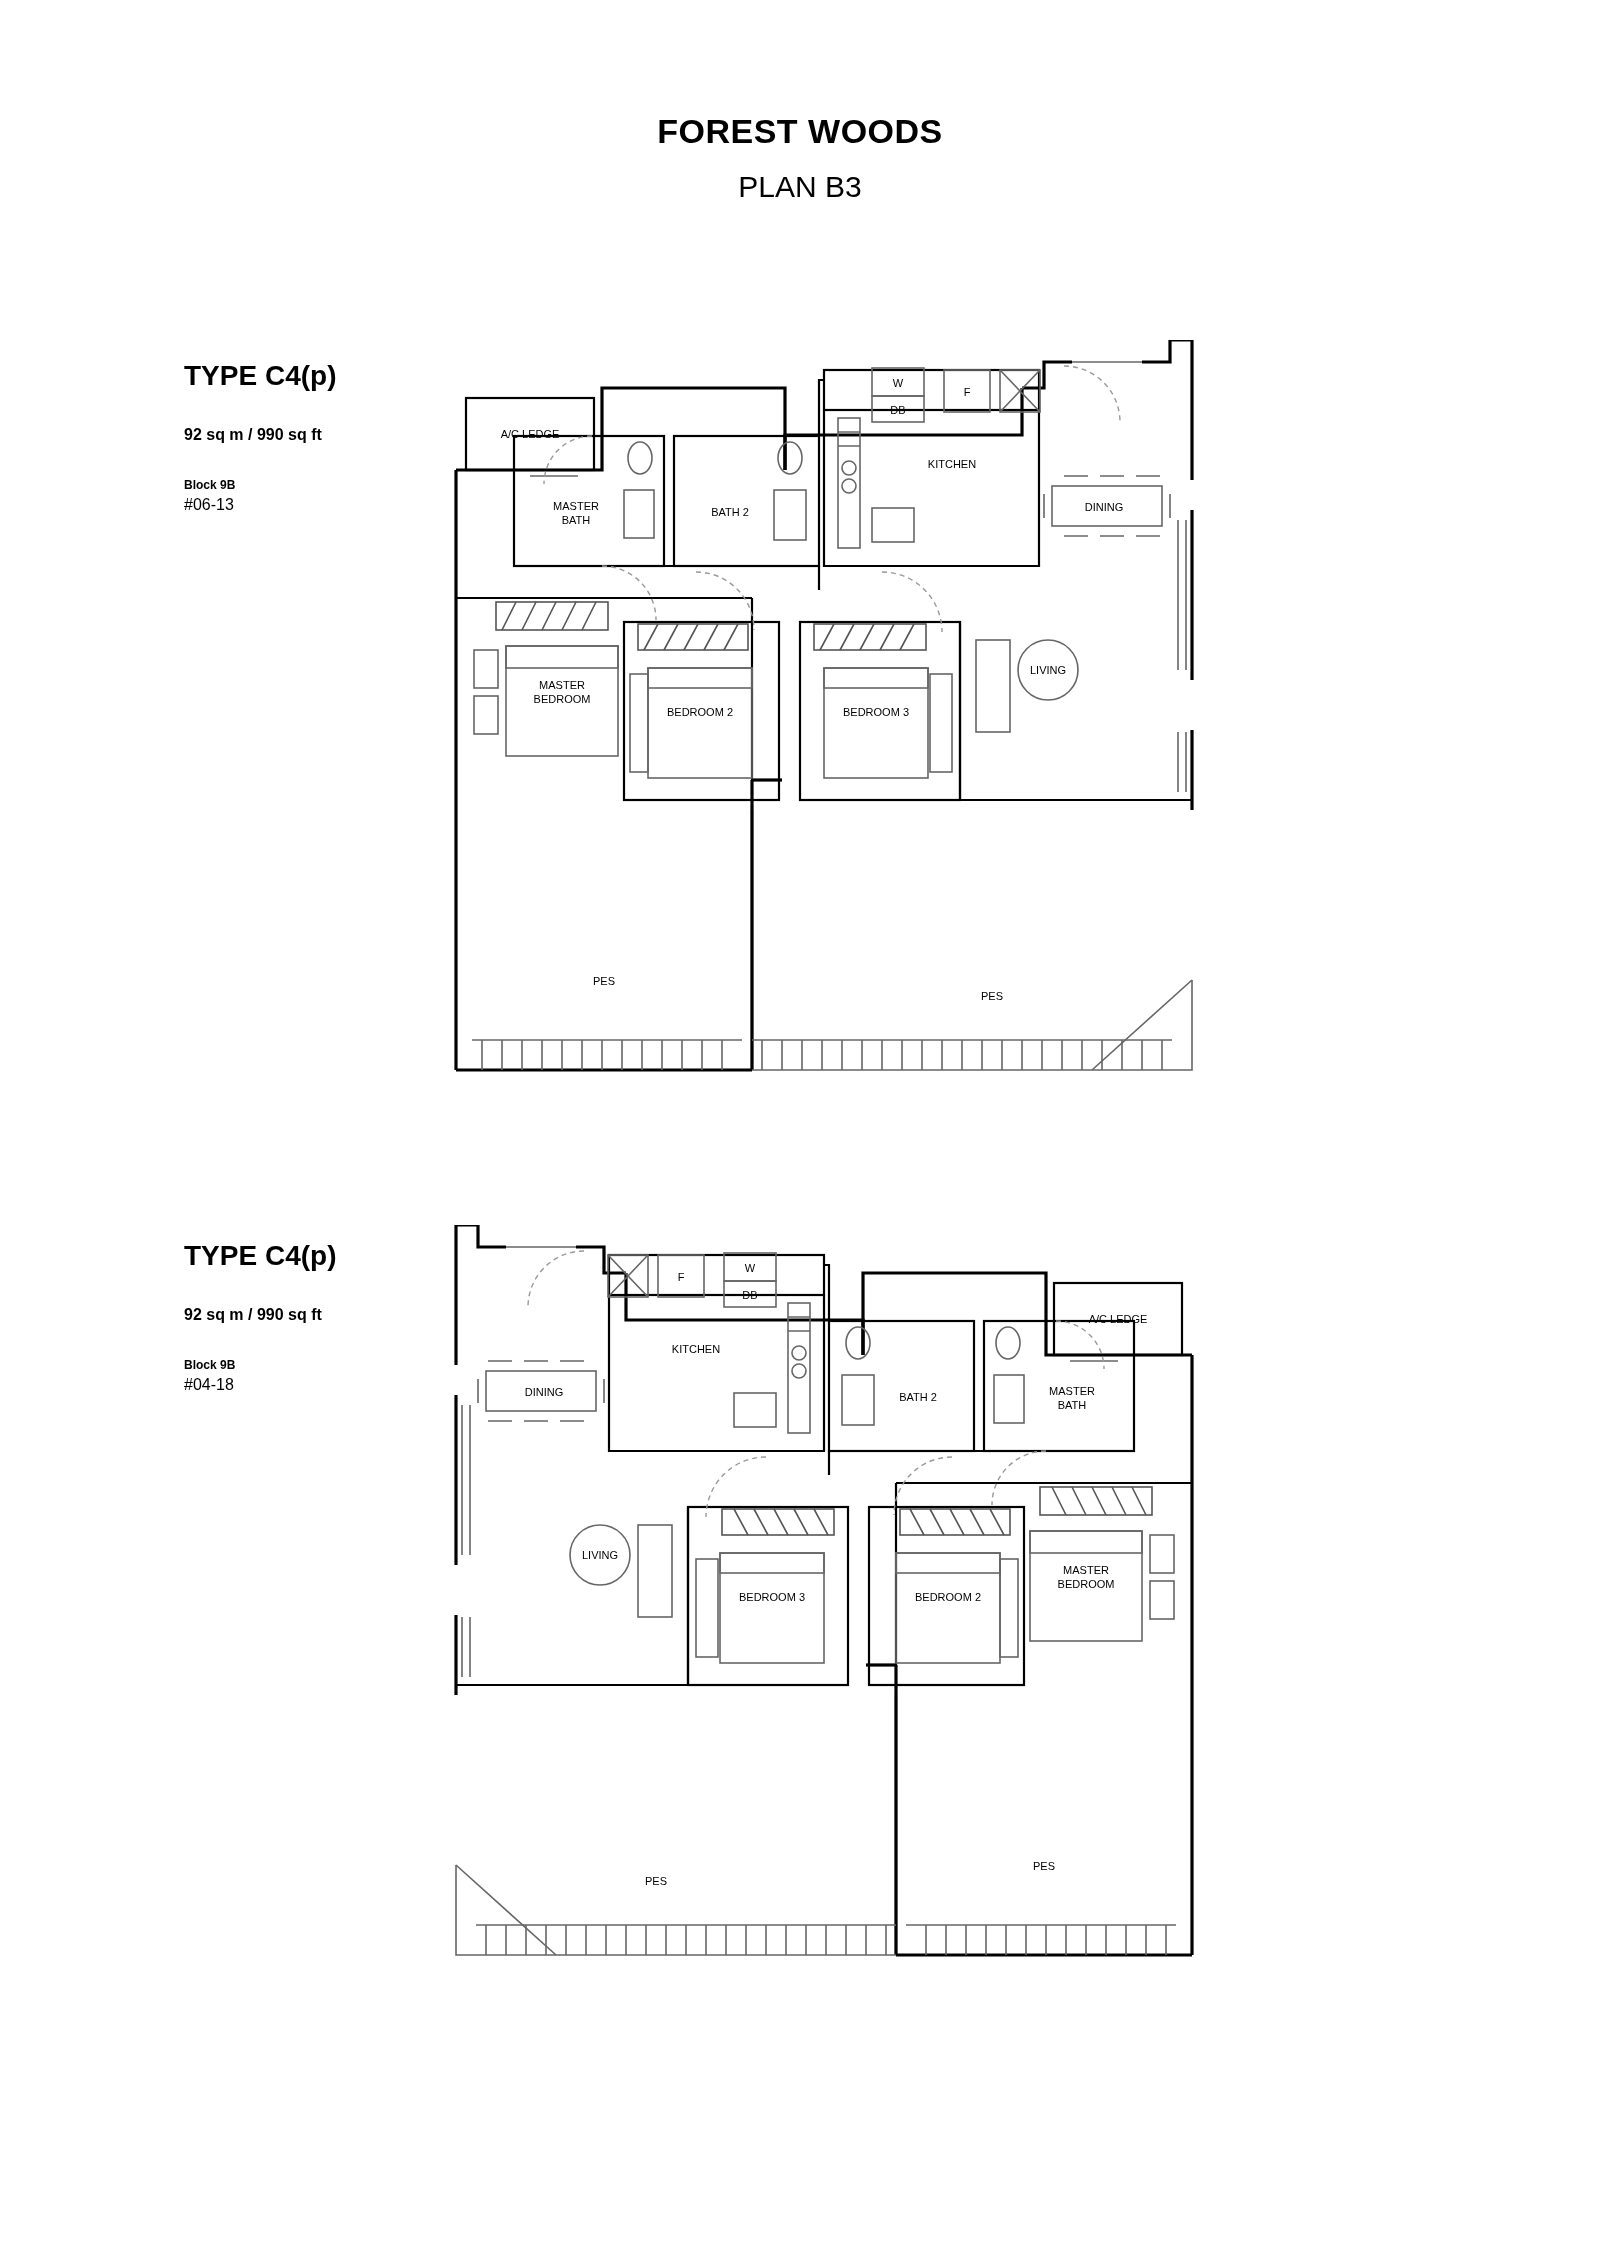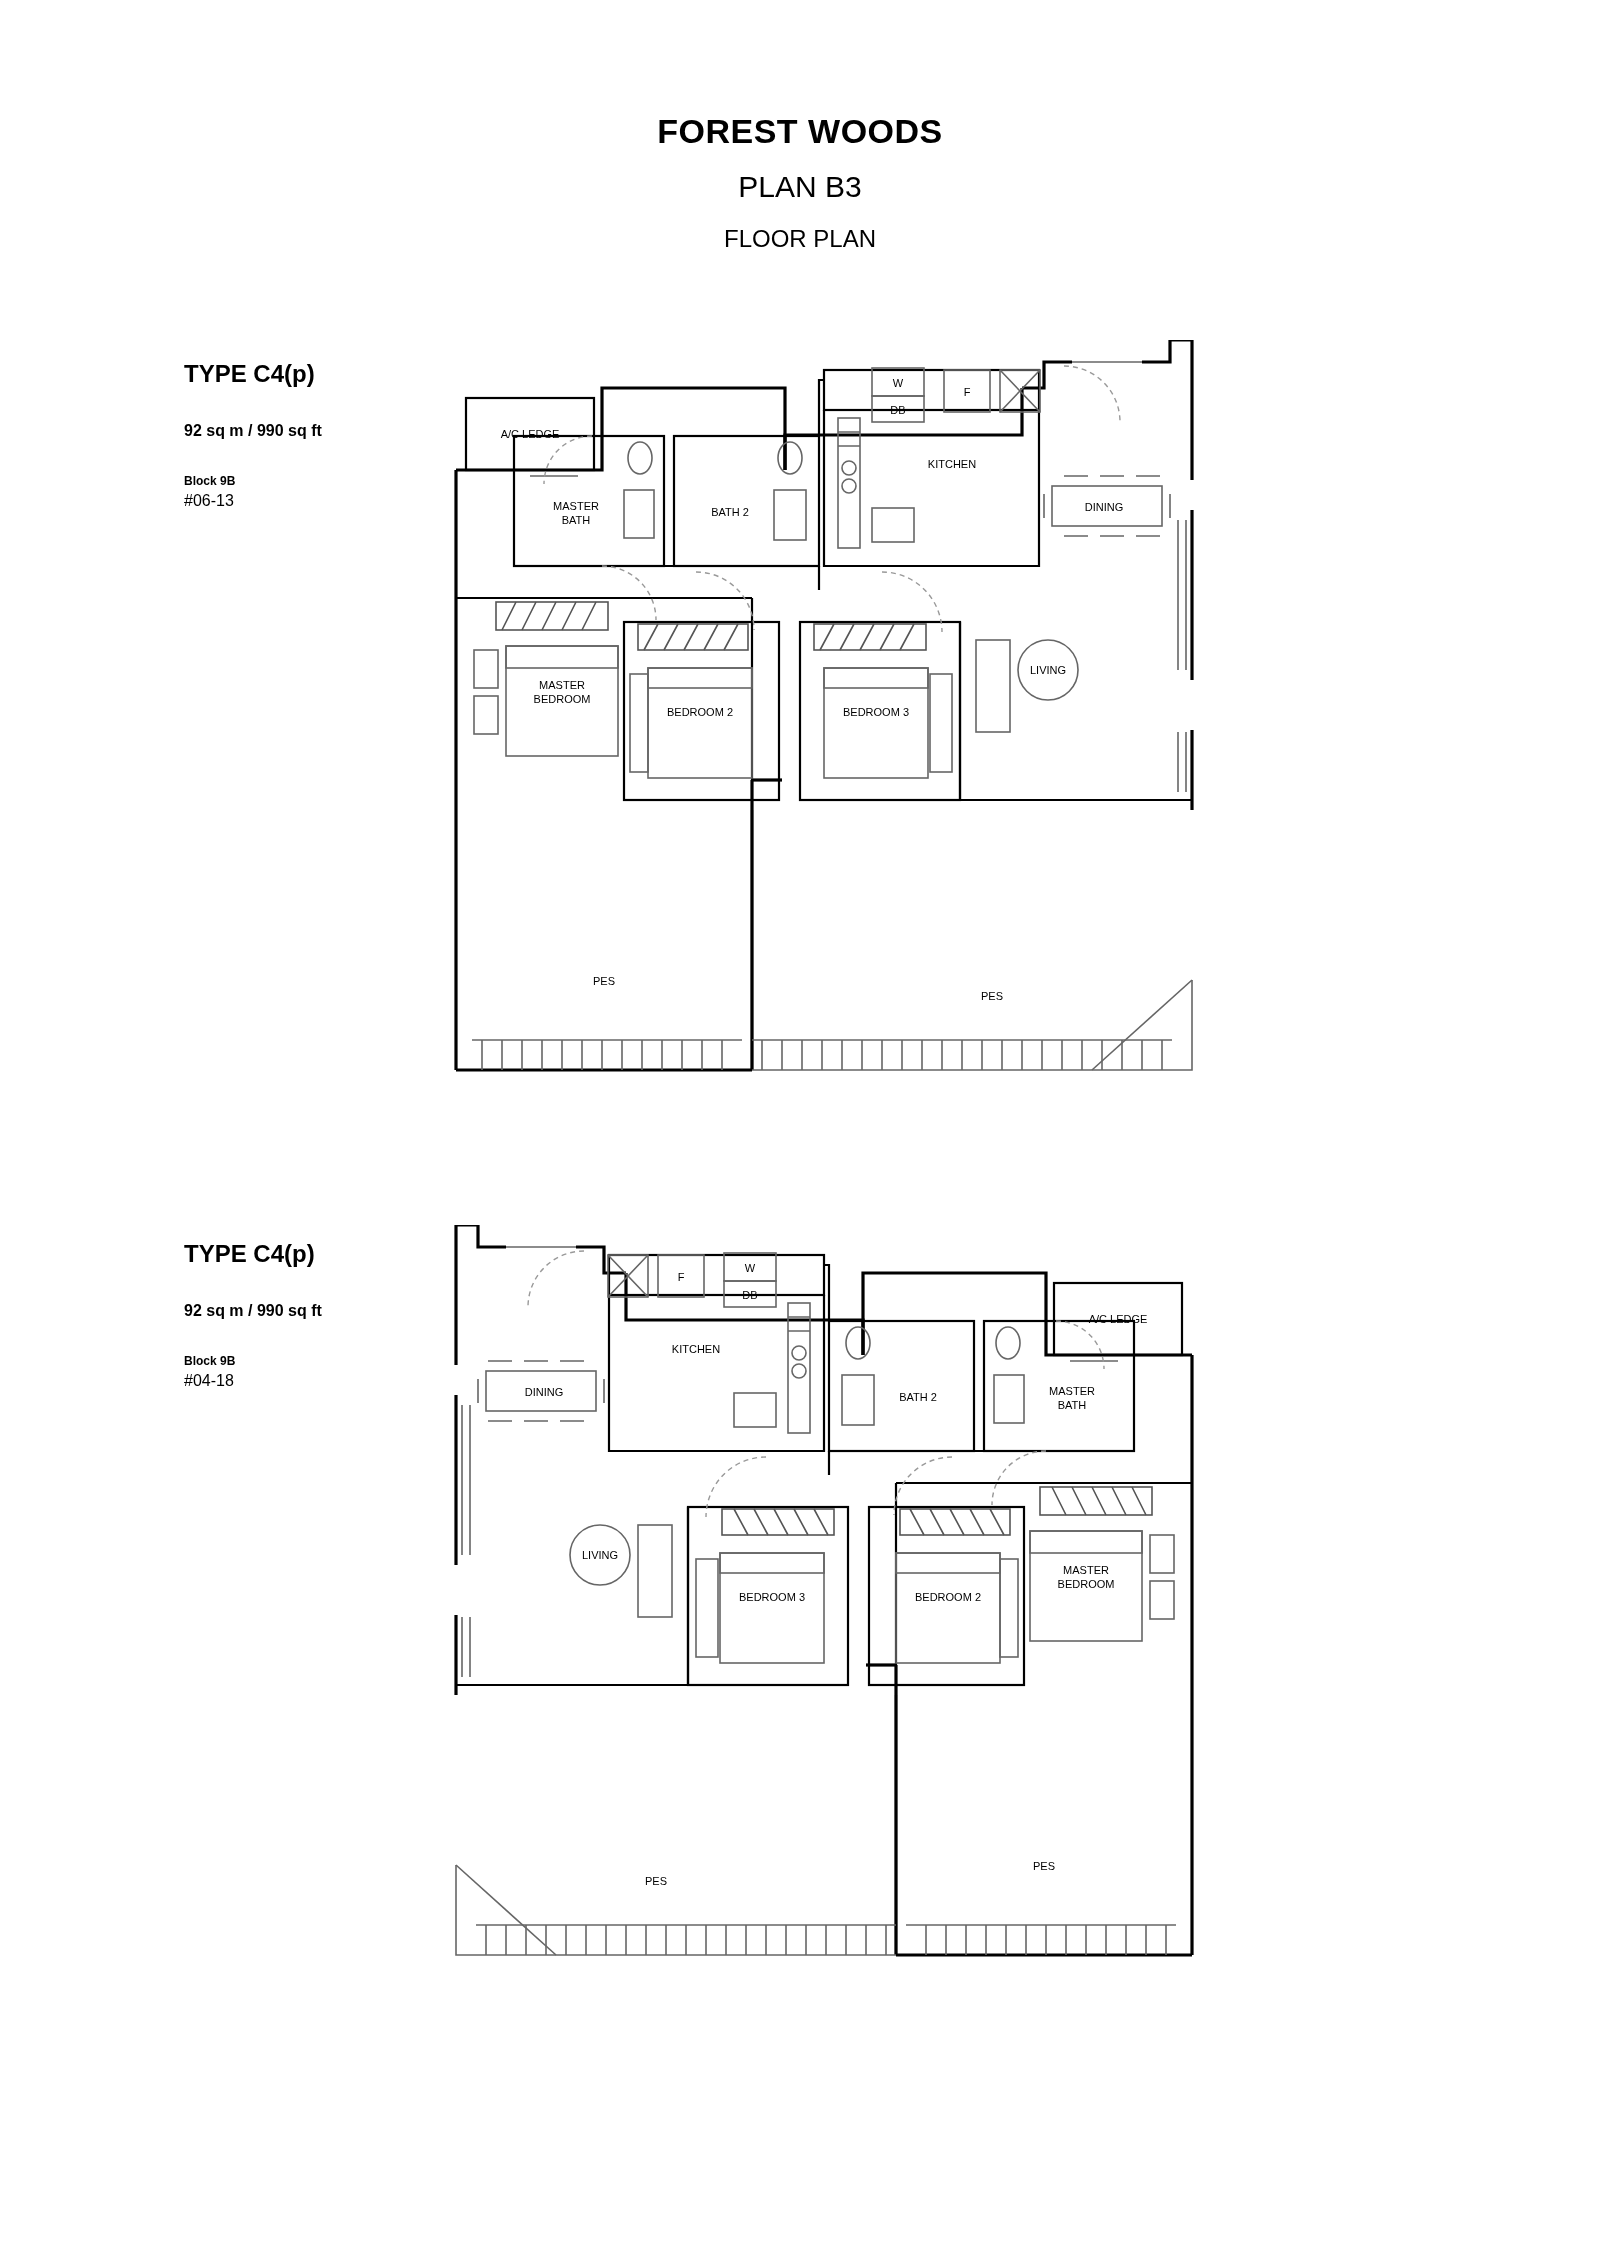--- a/index.html
+++ b/index.html
@@ -14,39 +14,38 @@
   .page{position:relative;width:1600px;height:1739px;}
 
   
   .hdr{position:absolute;left:0;right:0;text-align:center;}
   .hdr-title{top:112px;font-size:34px;font-weight:bold;letter-spacing:.5px;}
   .hdr-sub{top:170px;font-size:30px;font-weight:400;}
   .hdr-sub2{top:225px;font-size:24px;font-weight:400;}
 
   
   .info{position:absolute;left:184px;}
-  .info .type{font-size:24px;font-weight:bold;margin:0 0 34px 0;}
+  .info .type{font-size:28px;font-weight:bold;margin:0 0 34px 0;}
   .info .area{font-size:16px;font-weight:bold;margin:3px 0 34px 0;}
   .info .block{font-size:12px;font-weight:bold;margin:0;}
   .info .unit{font-size:16px;font-weight:400;margin:4px 0 0 0;}
 
   
   .plan{position:absolute;}
   .plan svg{display:block;}
 
   
 </style>
 </head>
 <body>
 
 <div class="page">
 
   <div class="hdr hdr-title">FOREST WOODS</div>
   <div class="hdr hdr-sub">PLAN B3</div>
-  <div class="hdr hdr-sub2">FLOOR PLAN</div>
 
   <div class="info" style="top:360px;">
     <p class="type">TYPE C4(p)</p>
     <p class="area">92 sq m / 990 sq ft</p>
     <p class="block">Block 9B</p>
     <p class="unit">#06-13</p>
   </div>
 
   <div class="plan" style="left:452px;top:340px;">
   <svg width="940" height="800" viewBox="0 0 940 800" xmlns="http://www.w3.org/2000/svg" style="shape-rendering:geometricPrecision">

